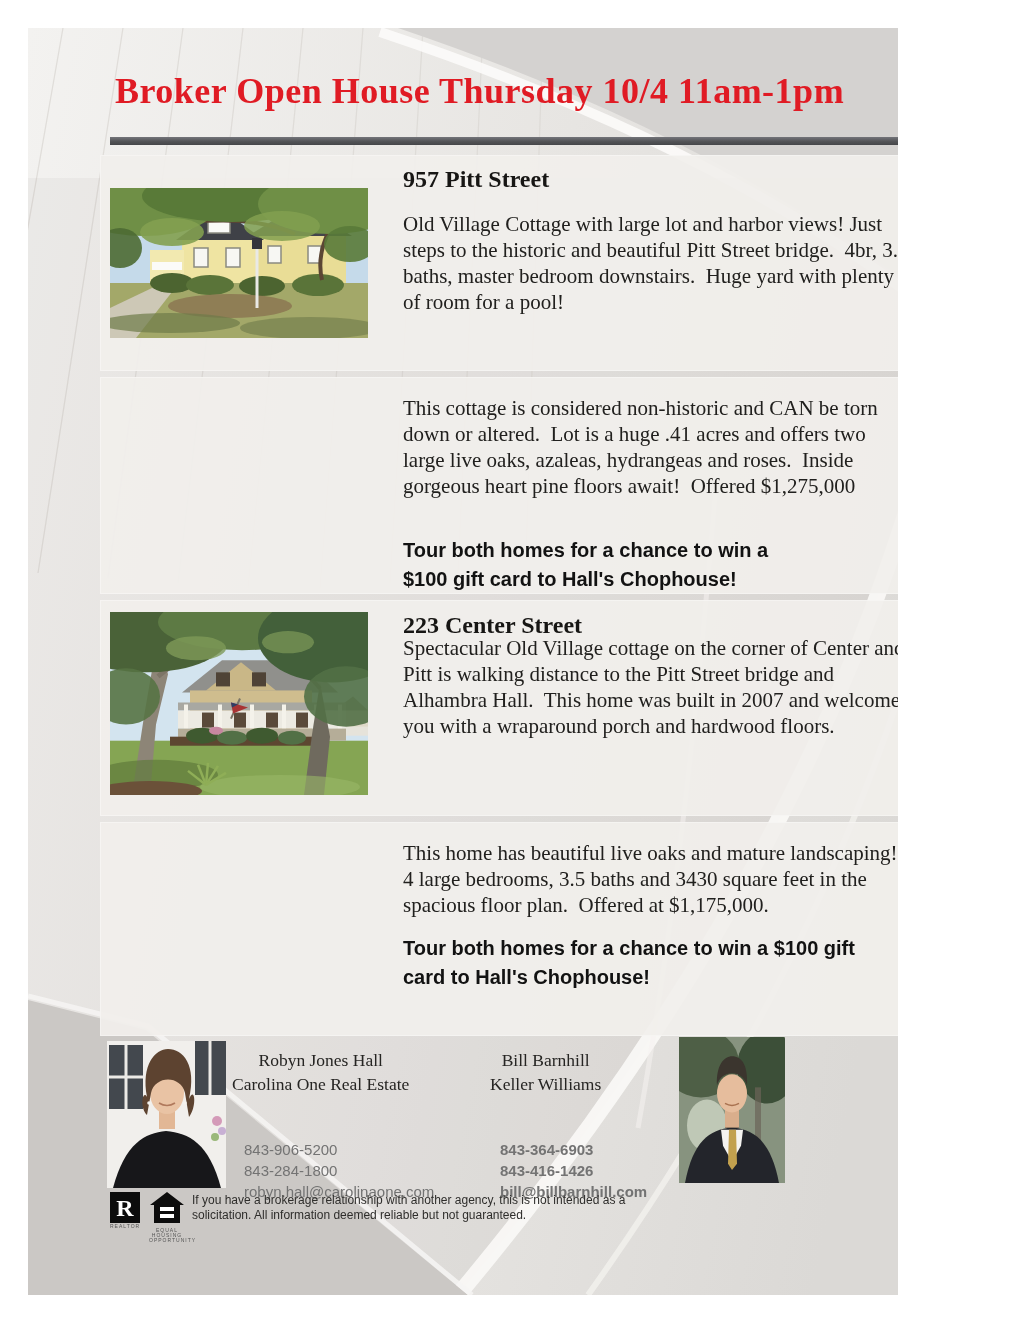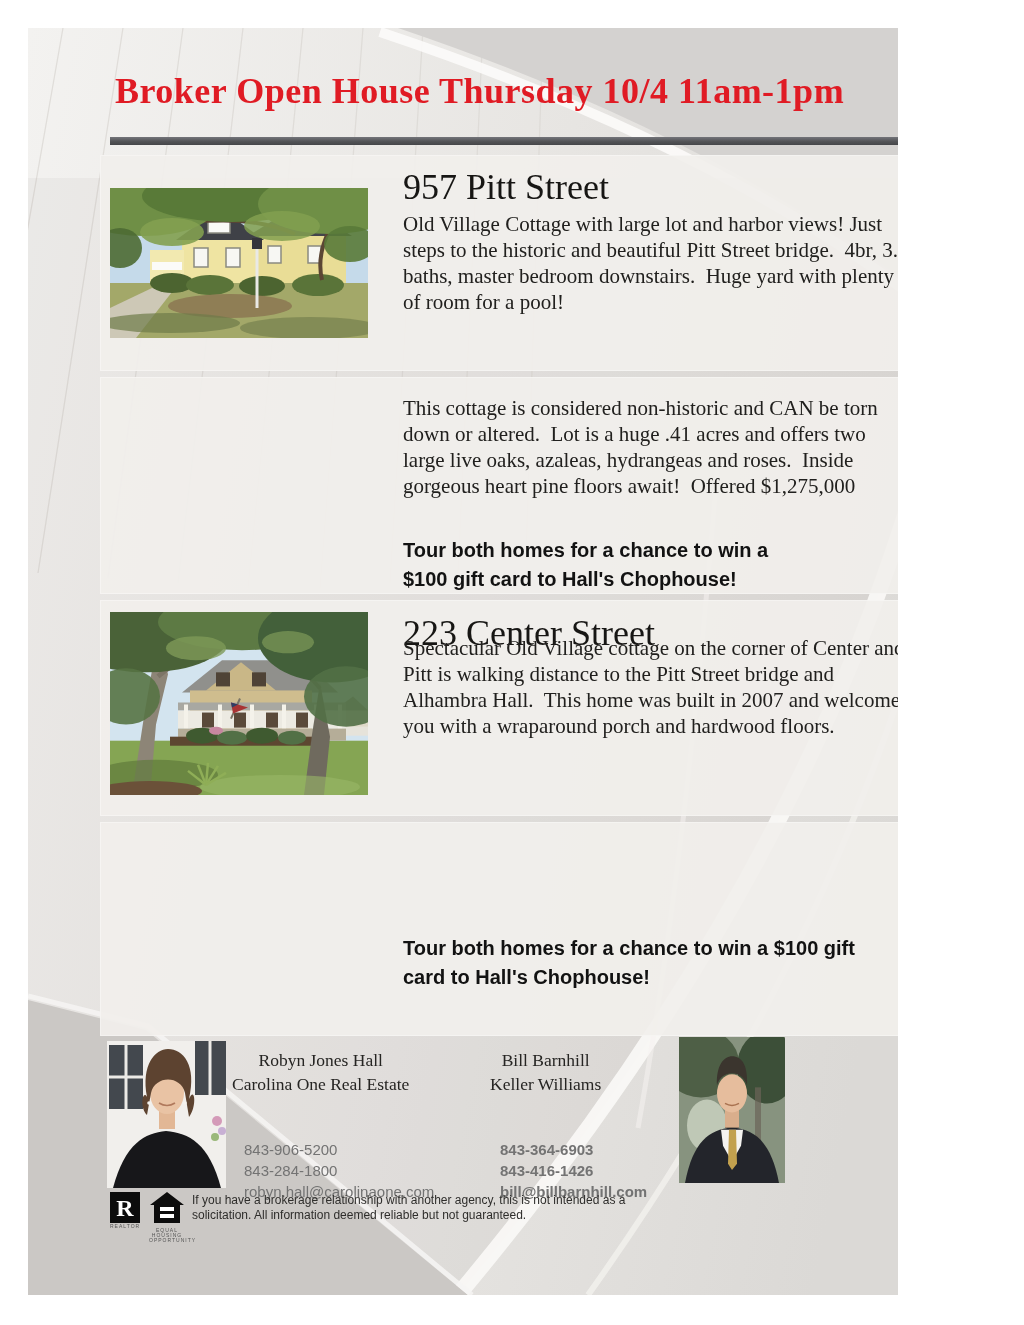--- a/index.html
+++ b/index.html
@@ -19,21 +19,21 @@
   .panel-1{top:155px;height:216px;}
   .panel-2{top:377px;height:217px;}
   .panel-3{top:600px;height:216px;}
   .panel-4{top:822px;height:214px;}
 
   .photo{position:absolute;overflow:hidden;}
   .photo svg{display:block;width:100%;height:100%;}
   .photo-pitt{left:110px;top:188px;width:258px;height:150px;}
   .photo-center{left:110px;top:612px;width:258px;height:183px;}
 
-  .listing-heading{position:absolute;left:403px;margin:0;font-size:36px;font-weight:normal;
+  .listing-heading{position:absolute;left:403px;margin:0;font-size:24px;font-weight:bold;
       color:#171614;font-family:"Liberation Serif", serif;}
   .heading-1{top:166px;}
   .heading-2{top:612px;}
 
   .body-text{position:absolute;left:403px;width:508px;margin:0;font-size:21px;
       line-height:26px;color:#21201e;white-space:pre-wrap;
       font-family:"Liberation Serif", serif;}
   .desc-1{top:211px;}
   .details-1{top:395px;}
   .desc-2{top:635px;}
@@ -234,20 +234,21 @@
           <line x1="96" y1="172" x2="88" y2="152"></line>
         <line x1="96" y1="172" x2="98" y2="150"></line>
           <line x1="96" y1="172" x2="108" y2="153"></line>
         <line x1="96" y1="172" x2="116" y2="160"></line>
       </g>
     </svg>
   </div>
 
   <h2 class="listing-heading heading-2">223 Center Street</h2>
   <p class="body-text desc-2">Spectacular Old Village cottage on the corner of Center and Pitt is walking distance to the Pitt Street bridge and Alhambra Hall.  This home was built in 2007 and welcomes you with a wraparound porch and hardwood floors.</p>
+  <p class="body-text details-2">This home has beautiful live oaks and mature landscaping! 4 large bedrooms, 3.5 baths and 3430 square feet in the spacious floor plan.  Offered at $1,175,000.</p>
   <p class="promo promo-2">Tour both homes for a chance to win a $100 gift
 card to Hall's Chophouse!</p>
 
   <div class="headshot headshot-robyn">
     <svg viewBox="0 0 119 147" preserveAspectRatio="none" aria-hidden="true">
       <rect width="119" height="147" fill="#f1efec"></rect>
       <rect x="2" y="4" width="34" height="64" fill="#43484e"></rect>
       <line x1="19" y1="4" x2="19" y2="68" stroke="#eceae6" stroke-width="3"></line>
       <line x1="2" y1="36" x2="36" y2="36" stroke="#eceae6" stroke-width="3"></line>
       <rect x="88" y="0" width="31" height="54" fill="#43484e"></rect>

